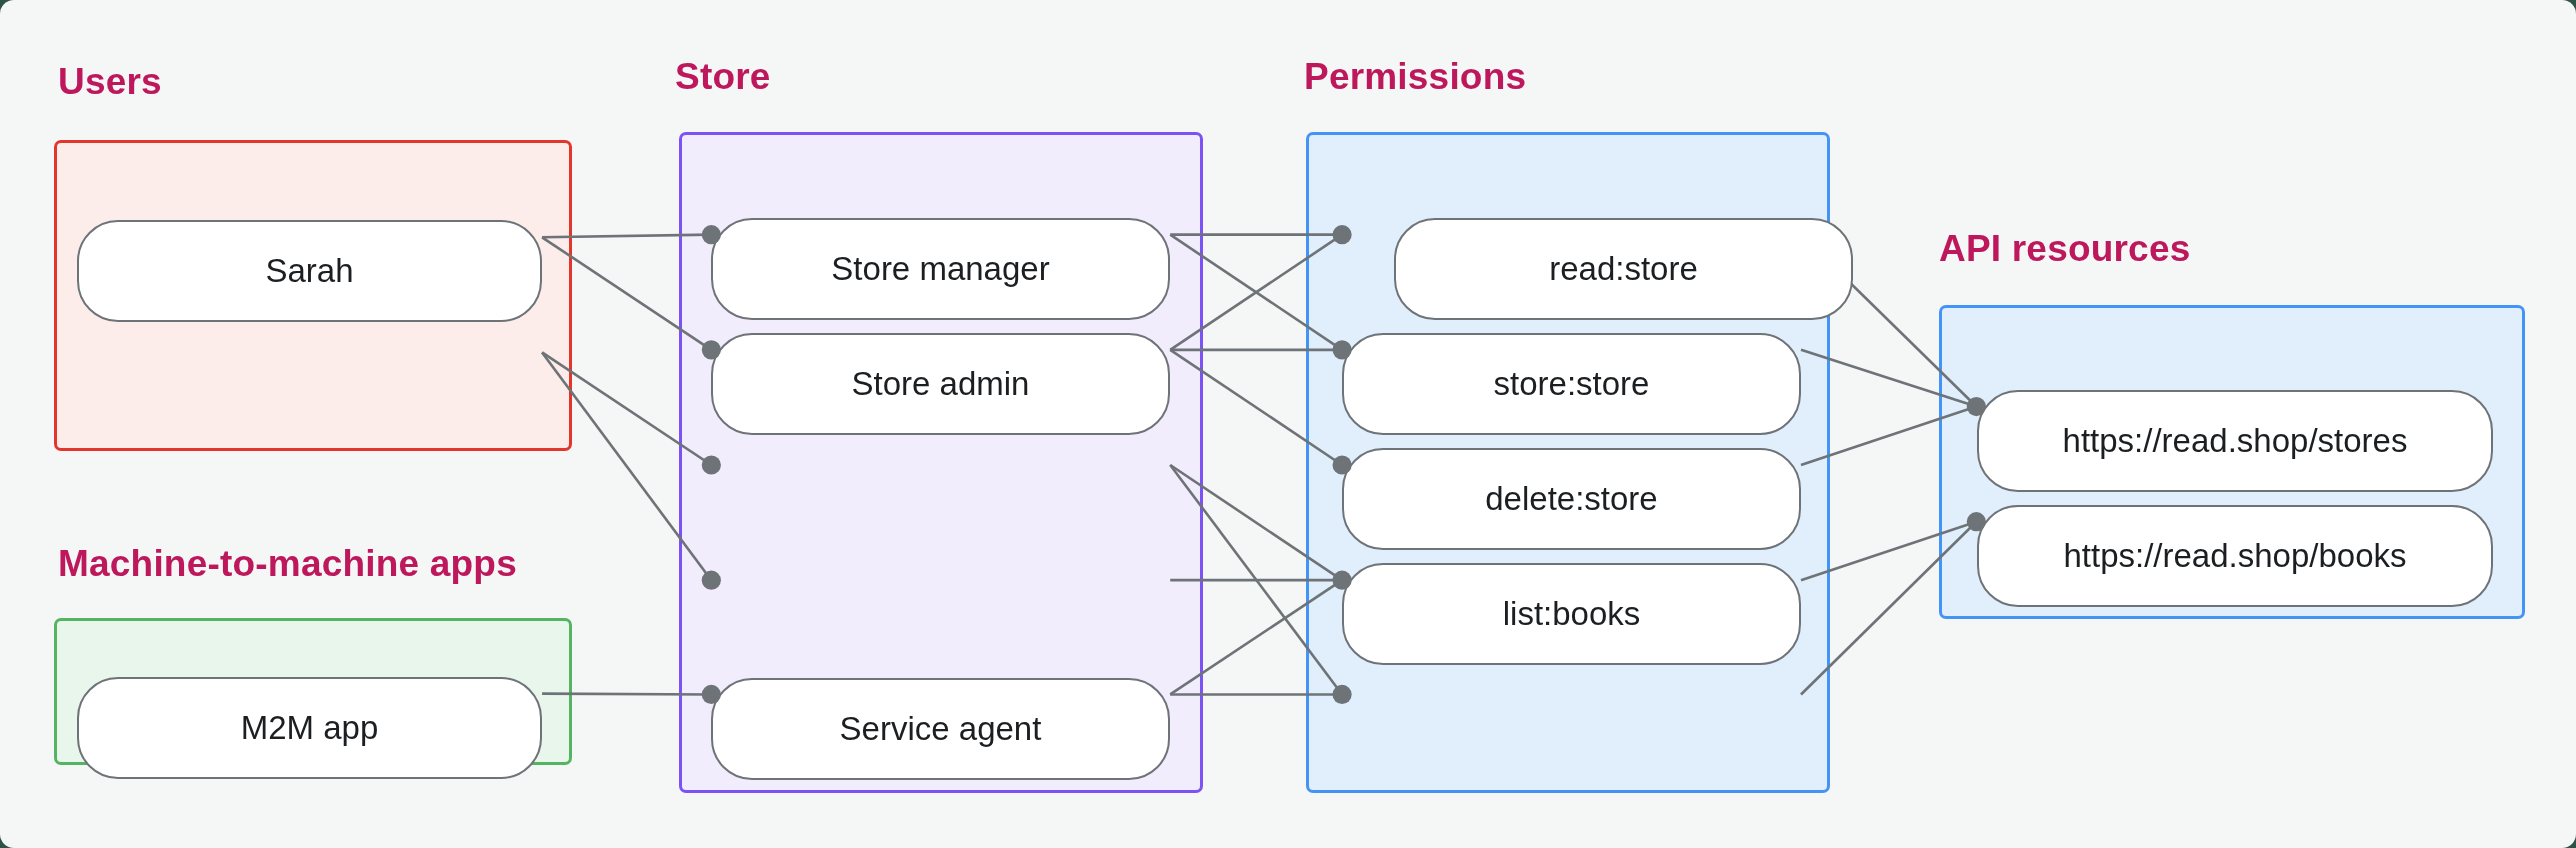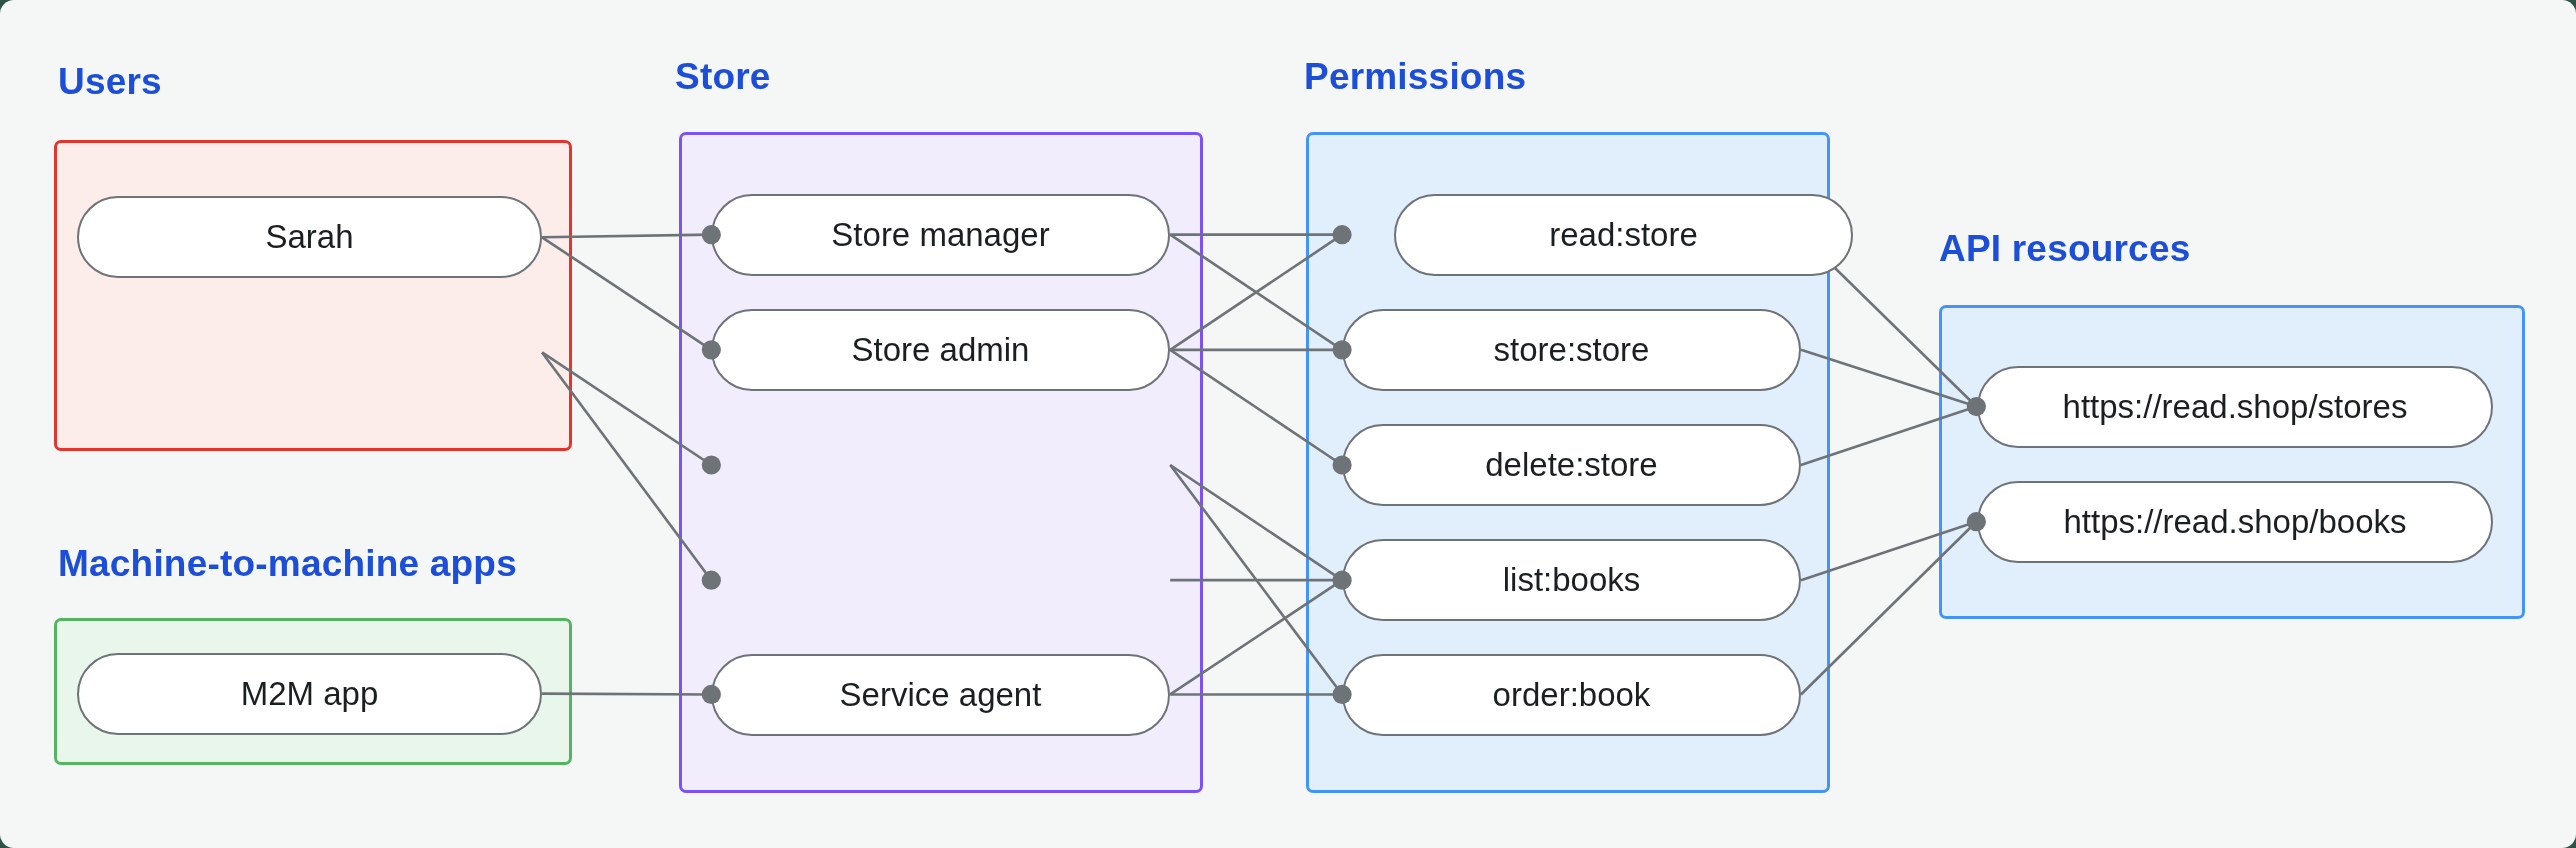--- a/index.html
+++ b/index.html
@@ -6,28 +6,28 @@
   .canvas{
     position:relative;width:2576px;height:848px;
     background:#f5f7f6;border-radius:14px;overflow:hidden;
     font-family:"Liberation Sans",sans-serif;
   }
   .group-box{
     position:absolute;border:3.5px solid;border-radius:7px;
     box-sizing:border-box;z-index:1;
   }
   .group-label{
-    position:absolute;font-size:37px;font-weight:600;color:#1d4ed8;
+    position:absolute;font-size:37px;font-weight:600;color:#be185d;
     z-index:1;letter-spacing:0.2px;white-space:nowrap;
   }
   .pill{
-    position:absolute;height:82px;box-sizing:border-box;
+    position:absolute;height:102px;box-sizing:border-box;
     border:2.6px solid #6e7377;border-radius:41px;background:#ffffff;
     display:flex;align-items:center;justify-content:center;
-    font-size:33px;color:#1c1f21;z-index:3;white-space:nowrap;
+    font-size:33px;color:#1c1f21;z-index:3;white-space:nowrap;margin-top:24px;
   }
   .layer{position:absolute;left:0;top:0;width:2576px;height:848px;pointer-events:none;}
   #edges-layer{z-index:2;}
   #dots-layer{z-index:4;}
 </style>
 </head>
 <body>
 
 <div class="canvas">
 
@@ -70,21 +70,20 @@
   <div class="pill" style="left:77px;top:653px;width:465px">M2M app</div>
 
   <div class="pill" style="left:711px;top:194px;width:459px">Store manager</div>
   <div class="pill" style="left:711px;top:309px;width:459px">Store admin</div>
   <div class="pill" style="left:711px;top:654px;width:459px">Service agent</div>
 
   <div class="pill" style="left:1394px;top:194px;width:459px">read:store</div>
   <div class="pill" style="left:1342px;top:309px;width:459px">store:store</div>
   <div class="pill" style="left:1342px;top:424px;width:459px">delete:store</div>
   <div class="pill" style="left:1342px;top:539px;width:459px">list:books</div>
-  <div class="pill" style="left:1342px;top:654px;width:459px">order:book</div>
 
   <div class="pill" style="left:1977px;top:366px;width:516px">https://read.shop/stores</div>
   <div class="pill" style="left:1977px;top:481px;width:516px">https://read.shop/books</div>
 
   <svg id="dots-layer" class="layer" viewBox="0 0 2952 972" xmlns="http://www.w3.org/2000/svg">
       <circle cx="815" cy="269" r="11" fill="#6e7377"></circle>
       <circle cx="815" cy="401" r="11" fill="#6e7377"></circle>
       <circle cx="815" cy="533" r="11" fill="#6e7377"></circle>
       <circle cx="815" cy="665" r="11" fill="#6e7377"></circle>
       <circle cx="815" cy="796" r="11" fill="#6e7377"></circle>

